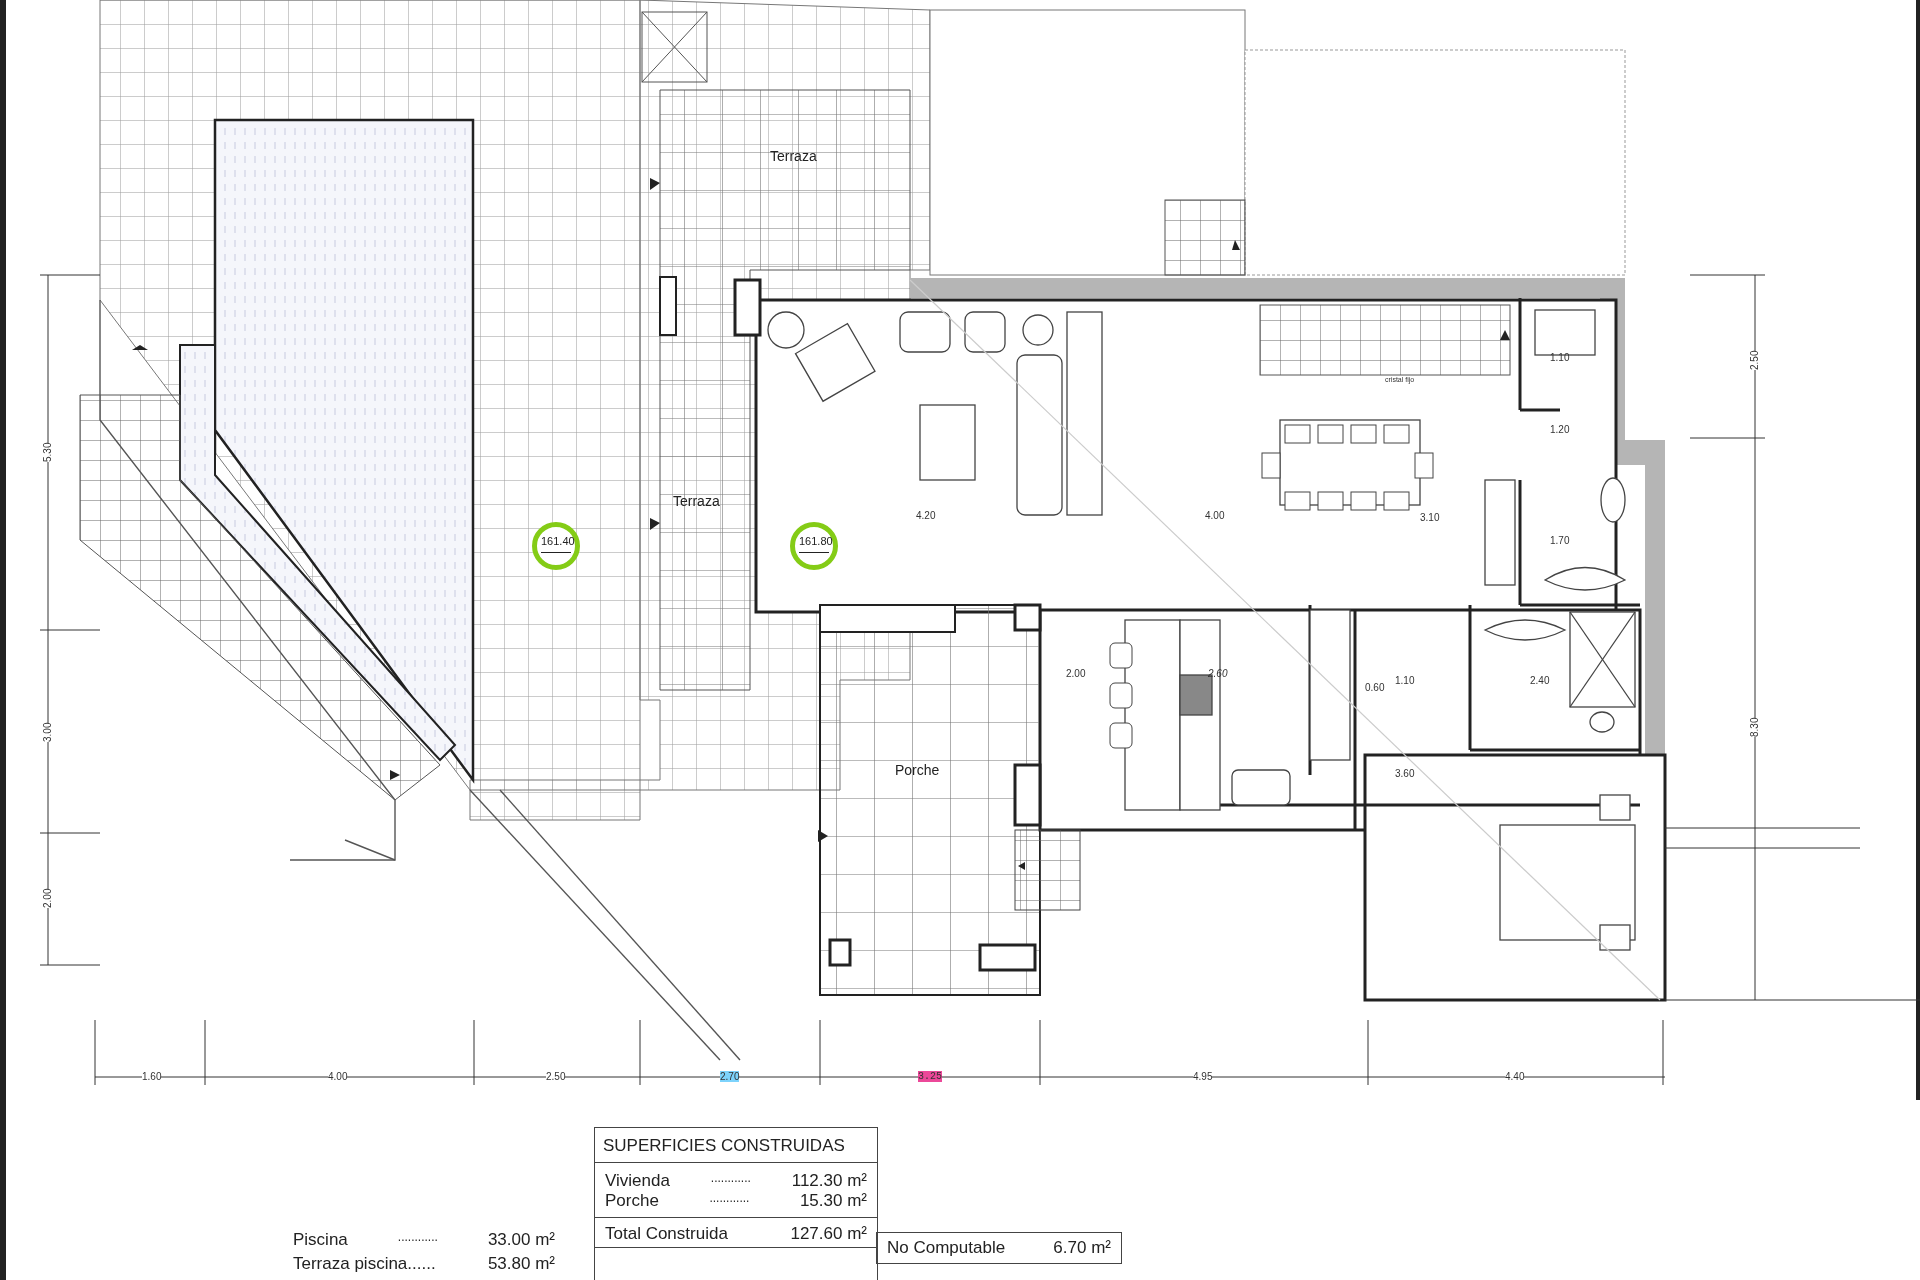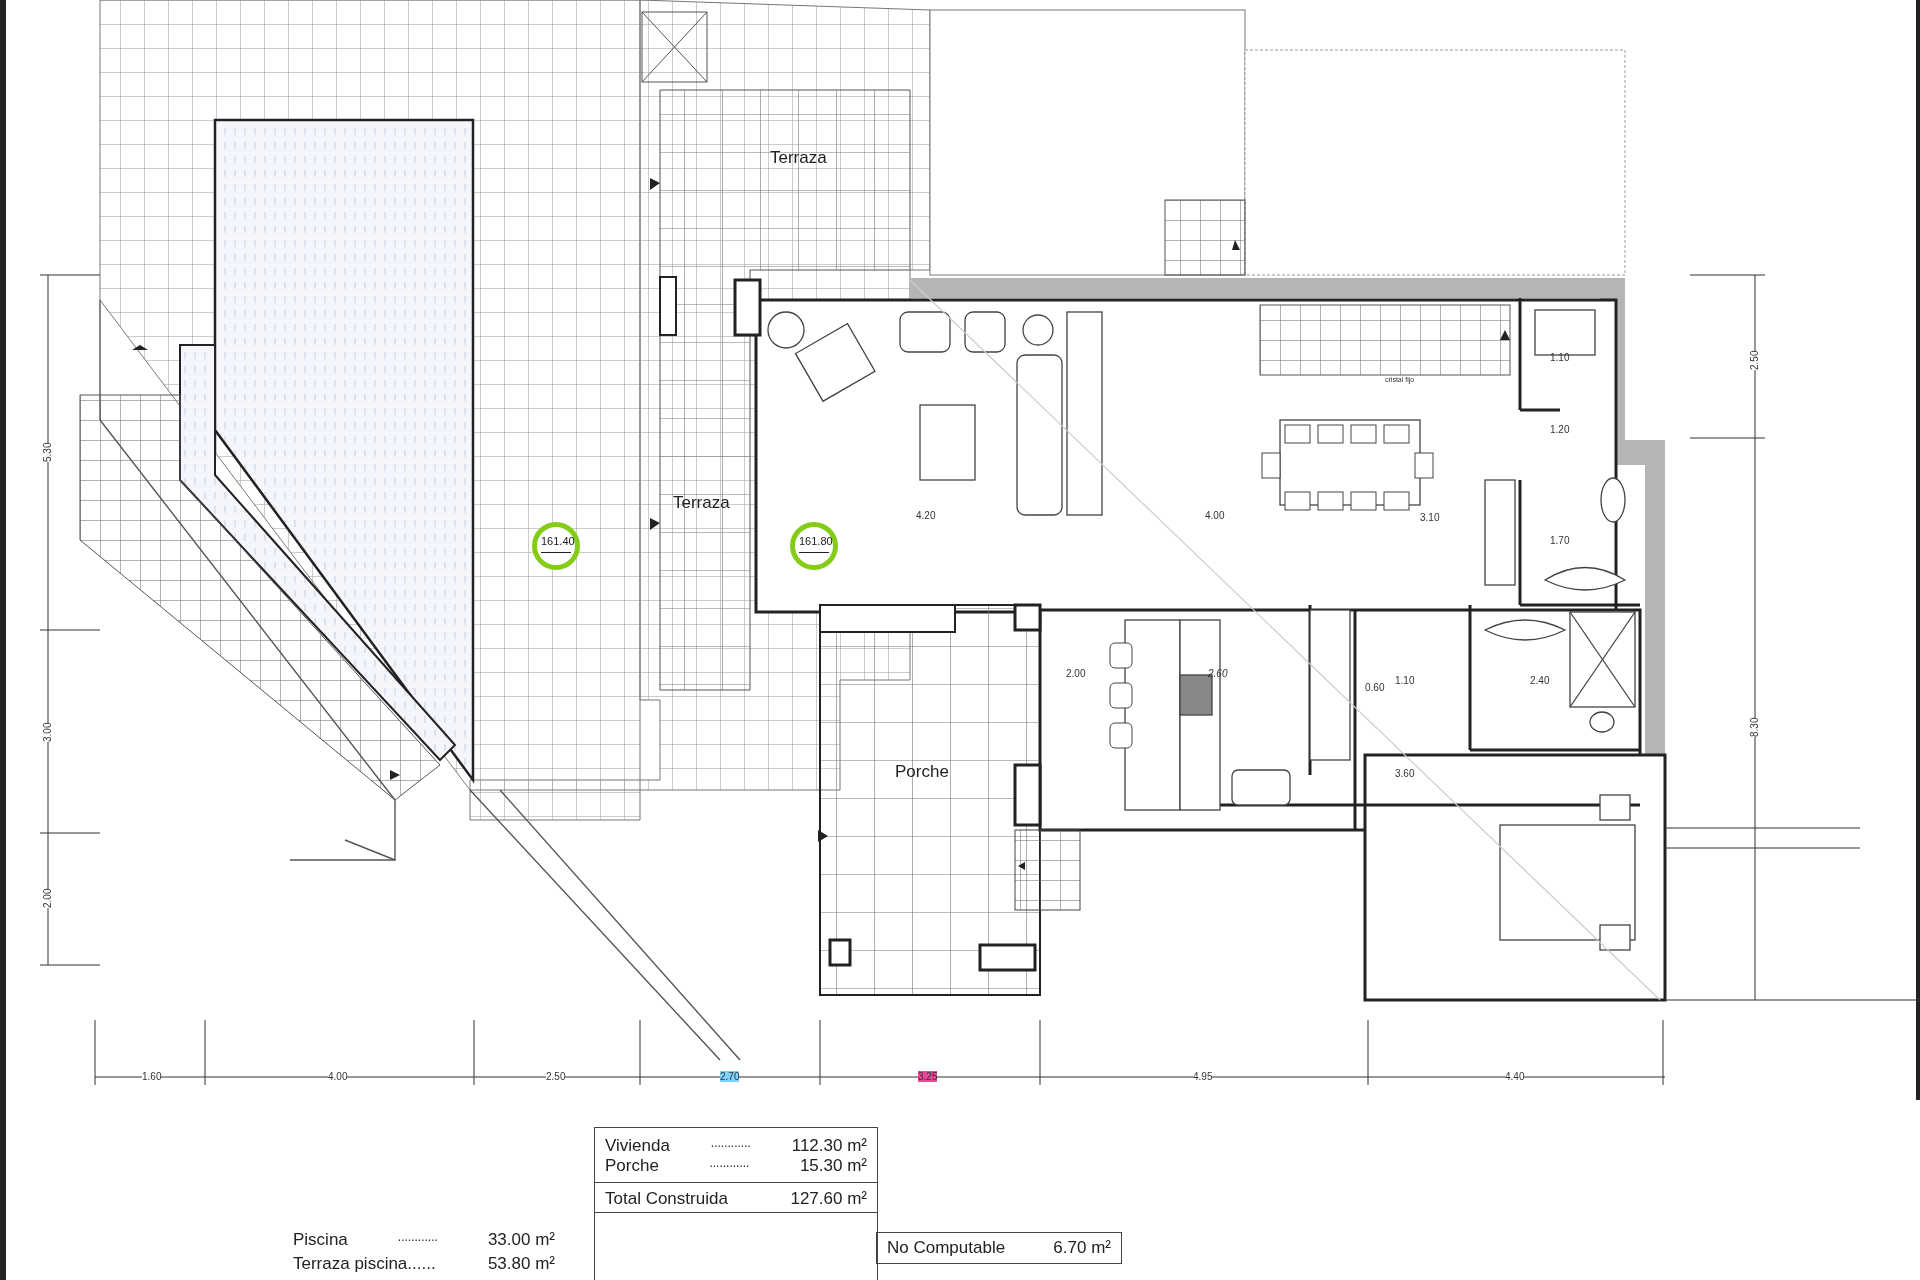--- a/index.html
+++ b/index.html
@@ -1,19 +1,19 @@
 <!DOCTYPE html>
 <html><head>
 <meta charset="utf-8">
 <style>
   html,body{margin:0;padding:0;background:#fff;}
   body{width:1920px;height:1280px;position:relative;overflow:hidden;font-family:"Liberation Sans",sans-serif;color:#222;}
   #plan{position:absolute;left:0;top:0;width:1920px;height:1280px;}
   .lbl{position:absolute;font-family:"Liberation Sans",sans-serif;color:#222;white-space:nowrap;}
-  .room{font-size:17px;}
+  .room{font-size:14px;}
   .dim{font-size:10px;color:#333;}
   .vdim{font-size:10px;color:#333;transform:rotate(-90deg);transform-origin:left top;}
   .lvl{position:absolute;width:38px;height:38px;border:5px solid #84cc16;border-radius:50%;font-size:11px;text-align:center;line-height:30px;background:#fff;}
   .lvl span{display:block;border-bottom:1px solid #222;margin:0 4px;line-height:22px;padding-top:3px;}
   .tbl{position:absolute;border:1.5px solid #444;font-size:17px;}
   .row{display:flex;justify-content:space-between;padding:0 10px;}
   .bl{position:absolute;left:0;top:0;width:6px;height:1280px;background:#222;}
   .br{position:absolute;right:0;top:0;width:4px;height:1100px;background:#222;}
 </style>
 </head>
@@ -210,31 +210,32 @@
 <div class="lbl dim" style="left:1208px;top:668px;font-style:italic;">2.60</div>
 <div class="lbl dim" style="left:1395px;top:675px;">1.10</div>
 <div class="lbl dim" style="left:1530px;top:675px;">2.40</div>
 <div class="lbl dim" style="left:1395px;top:768px;">3.60</div>
 <div class="lbl dim" style="left:1365px;top:682px;">0.60</div>
 
 <div class="lbl dim" style="left:142px;top:1071px;background:#fff;">1.60</div>
 <div class="lbl dim" style="left:328px;top:1071px;background:#fff;">4.00</div>
 <div class="lbl dim" style="left:546px;top:1071px;background:#fff;">2.50</div>
 <div class="lbl dim" style="left:720px;top:1071px;background:#7dd3fc;">2.70</div>
-<div class="lbl dim" style="left:918px;top:1071px;background:#ec4899;">3.25</div>
+<div class="lbl dim" style="left:918px;top:1071px;background:#ec4899;font-family:Liberation Mono, monospace;">3.25</div>
 <div class="lbl dim" style="left:1193px;top:1071px;background:#fff;">4.95</div>
 <div class="lbl dim" style="left:1505px;top:1071px;background:#fff;">4.40</div>
 
 <div class="lbl vdim" style="left:42px;top:462px;background:#fff;">5.30</div>
 <div class="lbl vdim" style="left:42px;top:742px;background:#fff;">3.00</div>
 <div class="lbl vdim" style="left:42px;top:908px;background:#fff;">2.00</div>
 <div class="lbl vdim" style="left:1749px;top:370px;background:#fff;">2.50</div>
 <div class="lbl vdim" style="left:1749px;top:737px;background:#fff;">8.30</div>
 
 <div class="tbl" style="left:594px;top:1127px;width:282px;height:160px;">
+  <div style="padding:8px 8px 6px;border-bottom:1.5px solid #444;">SUPERFICIES CONSTRUIDAS</div>
   <div style="padding-top:8px;border-bottom:1.5px solid #444;padding-bottom:6px;">
     <div class="row">
       <span>Vivienda</span>
       <span style="font-size:12px;">............</span>
       <span>112.30 m²</span>
     </div>
     <div class="row">
       <span>Porche</span>
       <span style="font-size:12px;">............</span>
       <span>15.30 m²</span>

